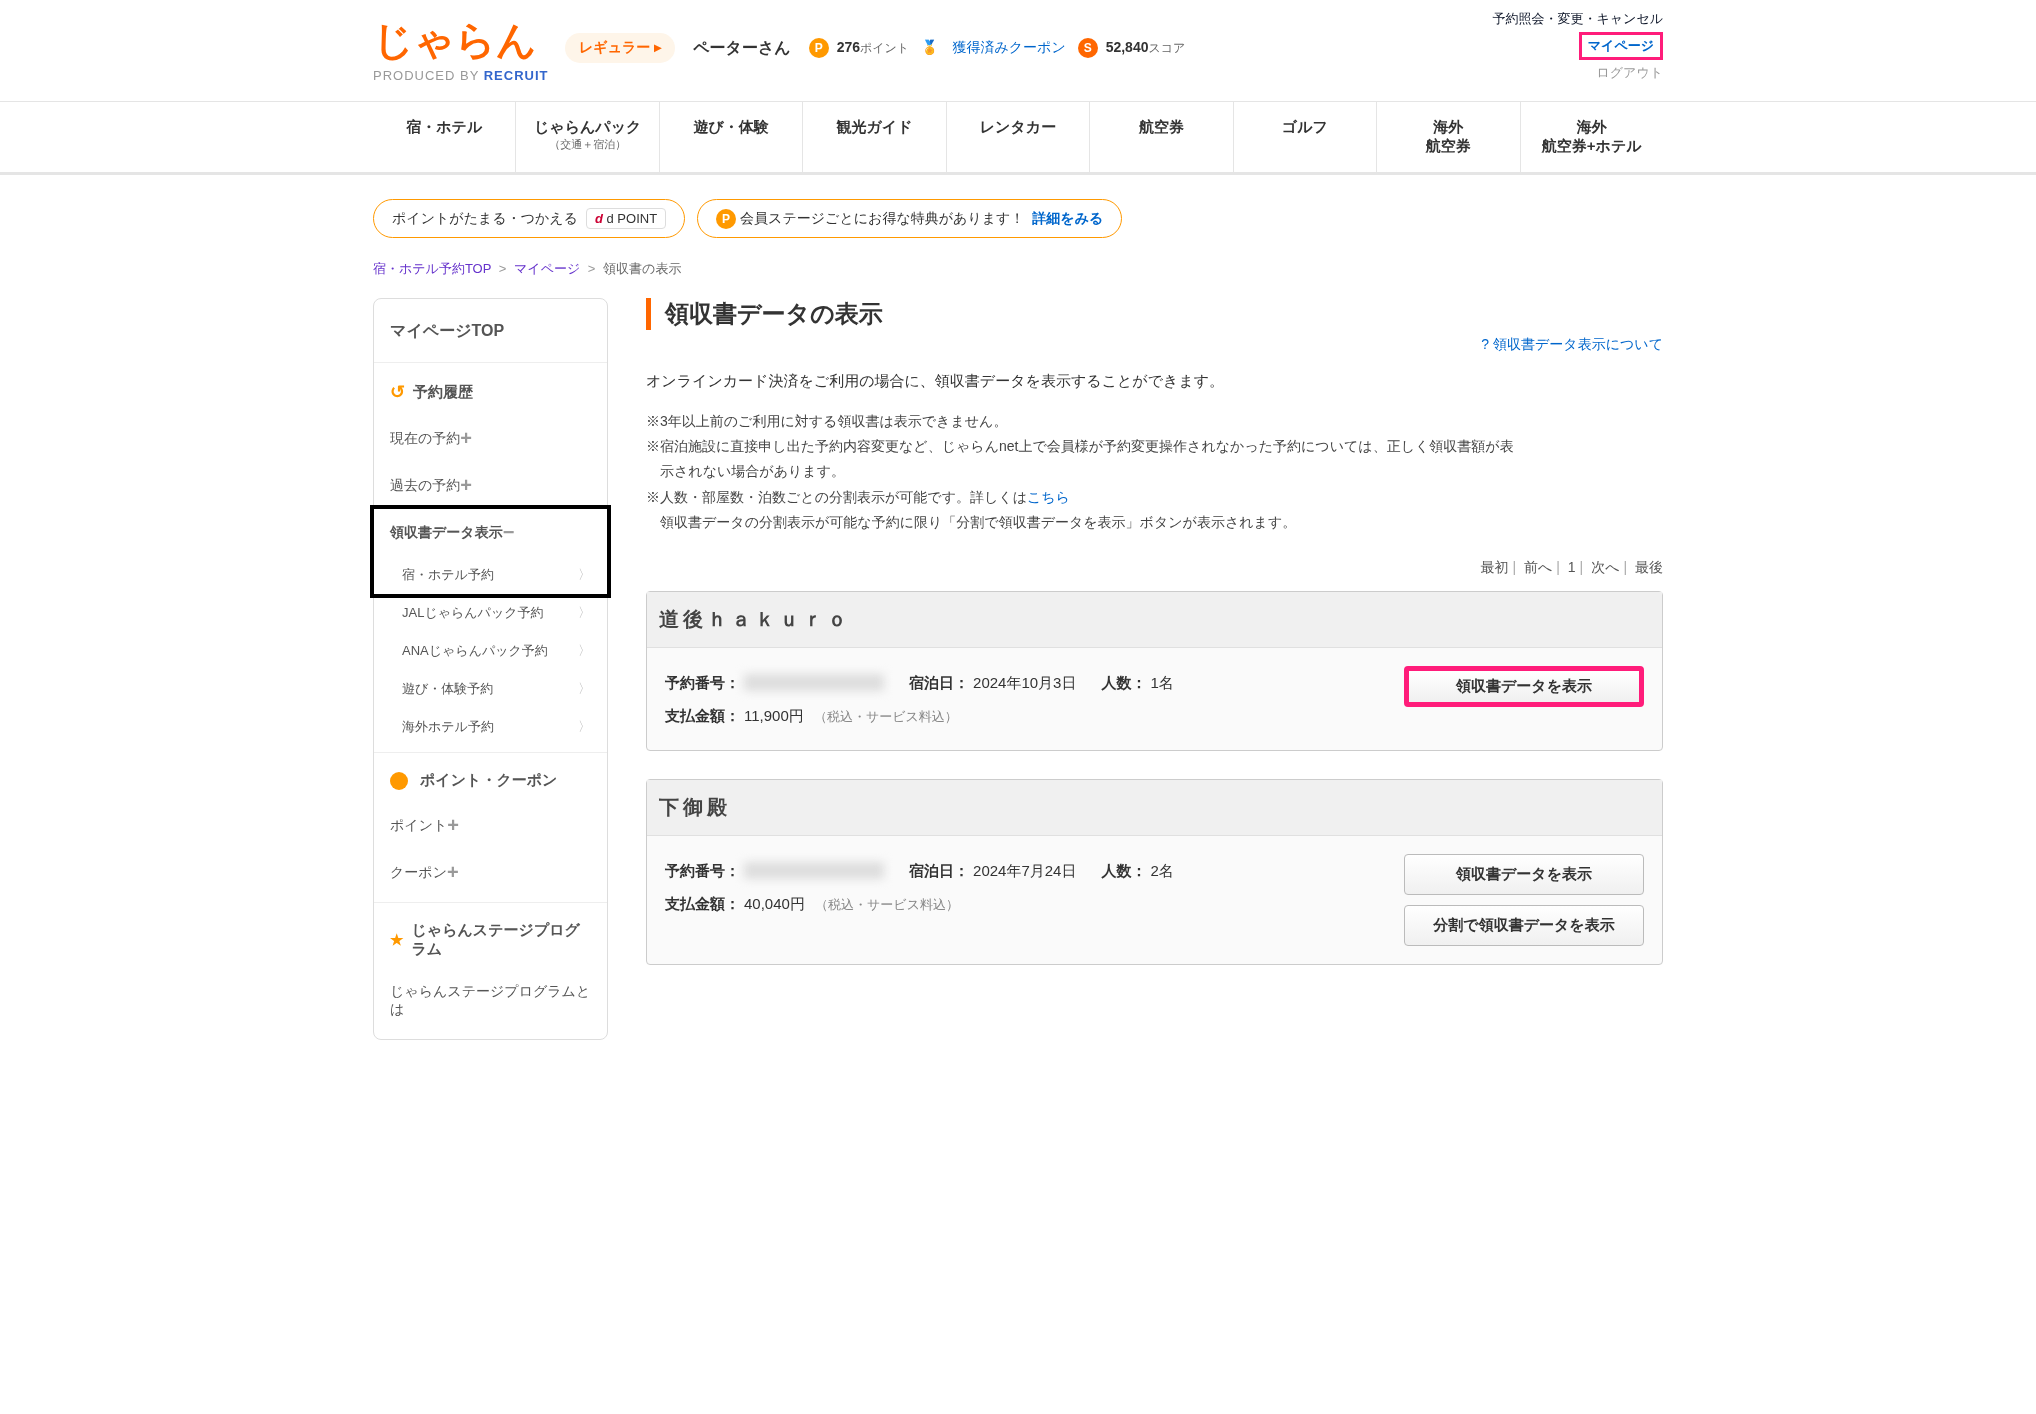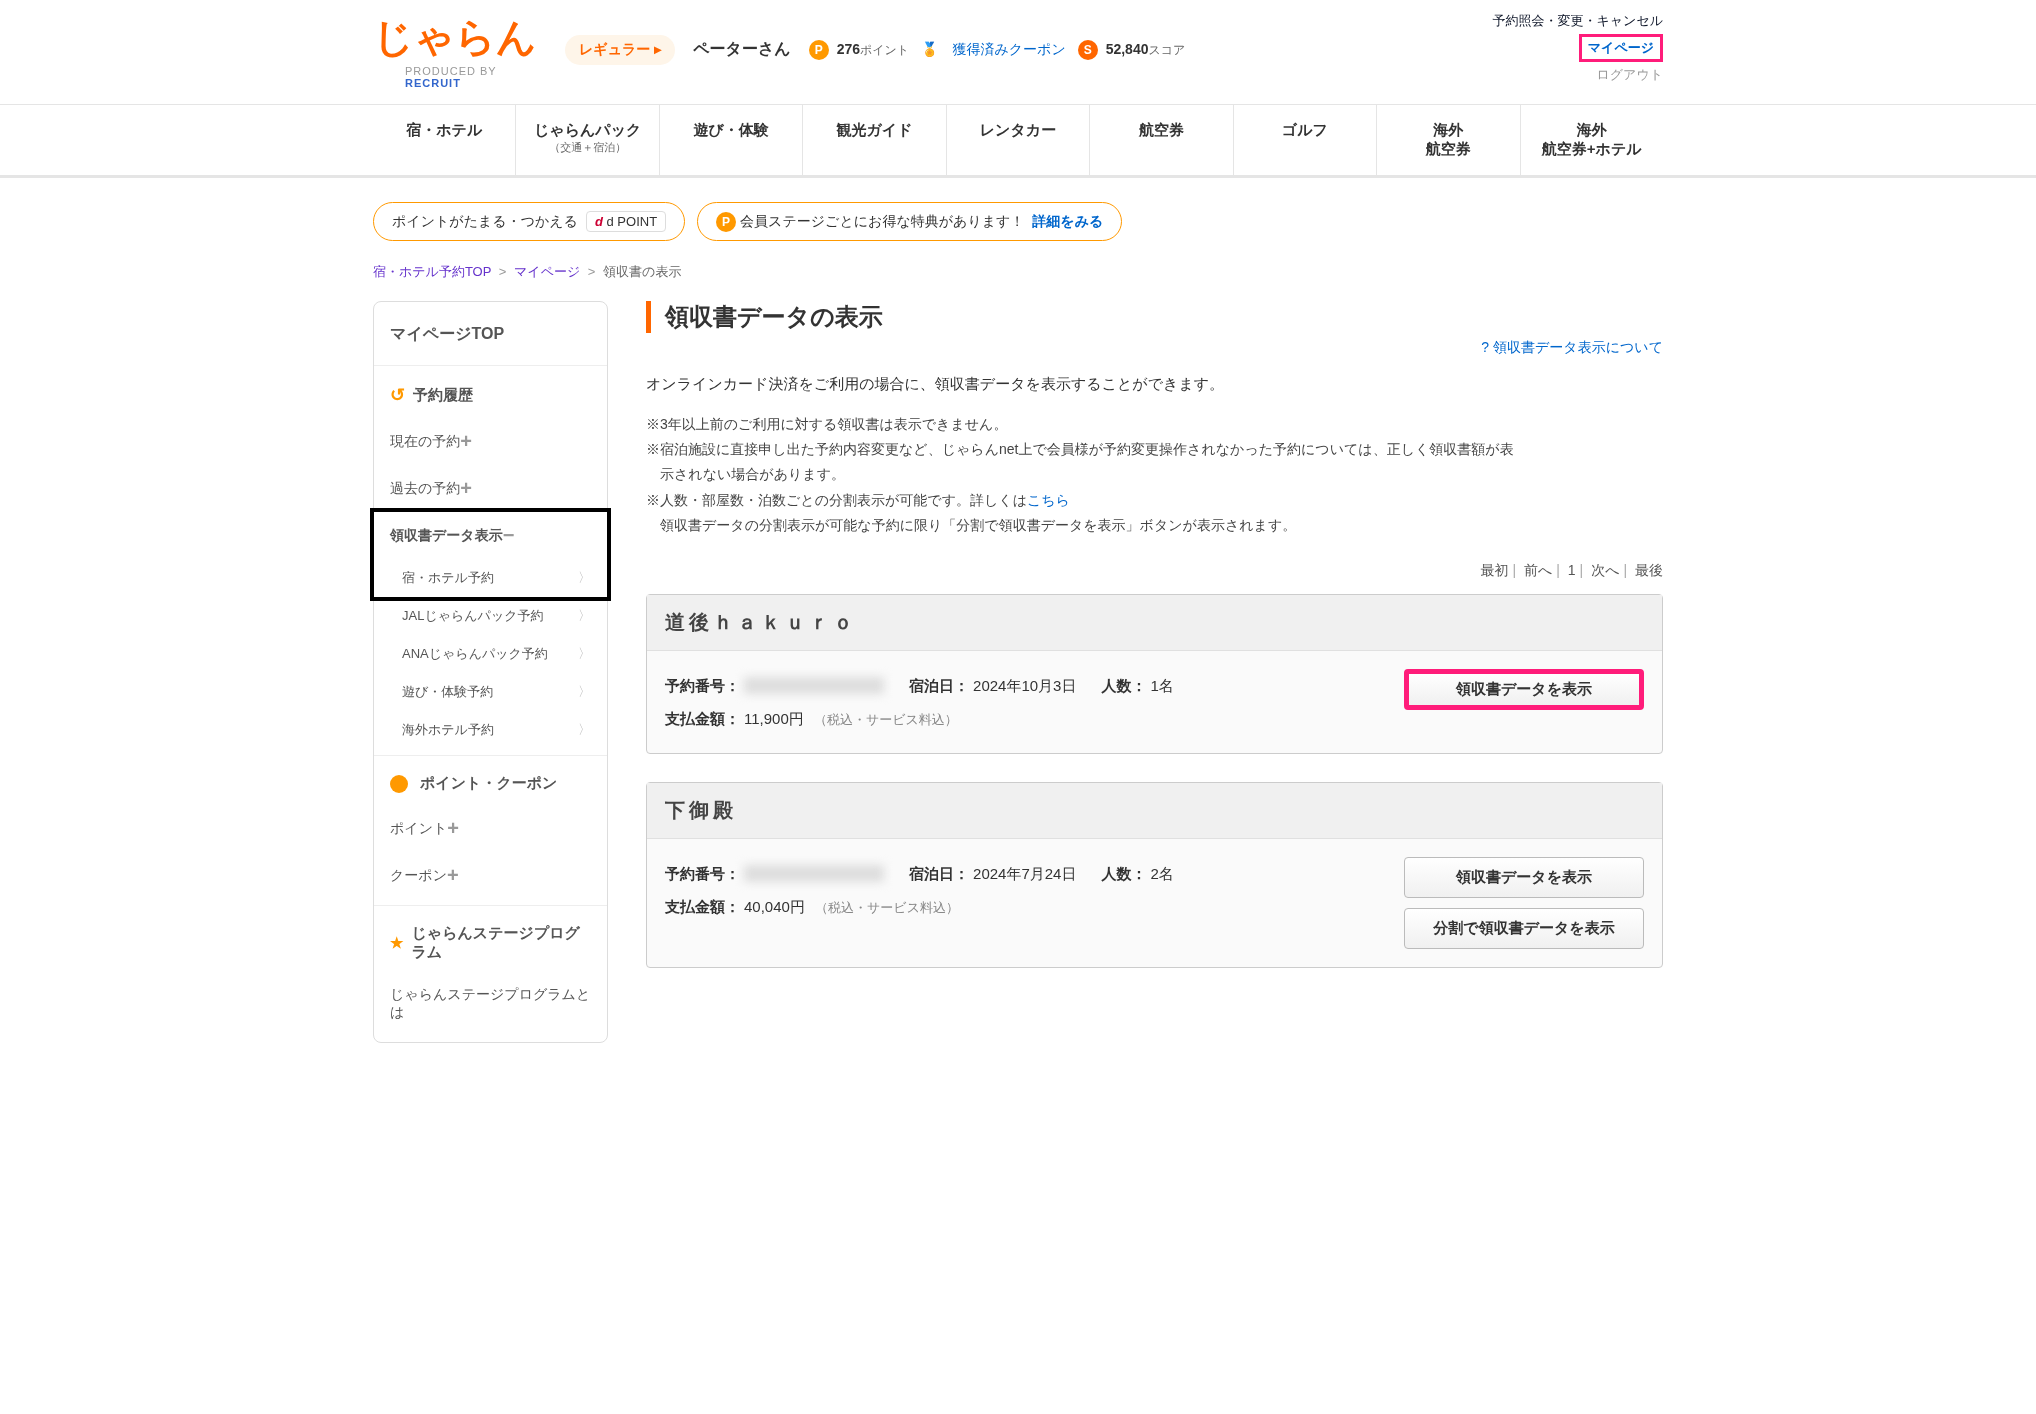--- a/index.html
+++ b/index.html
@@ -5,21 +5,21 @@
 * { box-sizing: border-box; margin: 0; padding: 0; }
 body { font-family: "Hiragino Kaku Gothic ProN", "メイリオ", Meiryo, sans-serif; background: #fff; color: #333; font-size: 14px; }
 a { text-decoration: none; }
 
 .wrap { width: 1290px; margin: 0 auto; }
 
 
 .hdr-top { display: flex; align-items: center; padding: 10px 0 5px; gap: 12px; }
 .logo { flex: 0 0 180px; }
 .logo-main { color: #ff6600; font-weight: bold; font-size: 40px; font-family: "Comic Sans MS", cursive; }
-.logo-sub { font-size: 11px; color: #999; letter-spacing: 1px; margin-left: 32px; }
+.logo-sub { font-size: 13px; color: #999; letter-spacing: 1px; }
 .logo-sub b { color: #3366cc; }
 
 .badge-pill { display: inline-flex; align-items: center; background: #fef5e9; border-radius: 16px; padding: 6px 14px; font-size: 14px; color: #ff6600; font-weight: bold; }
 .user-name { font-size: 16px; font-weight: bold; color: #333; margin: 0 6px; }
 .p-badge { display: inline-flex; align-items: center; justify-content: center; width: 20px; height: 20px; border-radius: 50%; background: #ff9900; color: #fff; font-size: 12px; font-weight: bold; margin-right: 4px; }
 .s-badge { display: inline-flex; align-items: center; justify-content: center; width: 20px; height: 20px; border-radius: 50%; background: #ff6600; color: #fff; font-size: 12px; font-weight: bold; margin-right: 4px; }
 .pts { font-weight: bold; color: #333; }
 .pts-label { color: #666; font-size: 12px; }
 .coupon-link { color: #0066cc; font-size: 14px; margin-left: 6px; }
 .medal-icon { color: #cc9900; margin-right: 4px; }
@@ -69,21 +69,21 @@
 .help-link::before { content: "? "; color: #0066cc; }
 .intro { font-size: 15px; margin-bottom: 18px; }
 .notes { font-size: 14px; color: #444; line-height: 1.8; margin-bottom: 24px; }
 .notes a { color: #0066cc; text-align: right; }
 .notes .indent { padding-left: 1em; }
 
 .pager { text-align: right; font-size: 14px; color: #555; margin-bottom: 14px; }
 .pager .sep { margin: 0 4px; color: #aaa; }
 
 .card { border: 1px solid #ccc; border-radius: 4px; margin-bottom: 28px; background: #fafafa; }
-.card-h { background: #f0f0f0; padding: 14px 18px; font-size: 20px; font-weight: bold; color: #444; letter-spacing: 4px; border-bottom: 1px solid #e0e0e0; }
+.card-h { background: #f0f0f0; padding: 14px 12px; font-size: 20px; font-weight: bold; color: #444; letter-spacing: 4px; border-bottom: 1px solid #e0e0e0; }
 .card-b { padding: 18px; display: flex; justify-content: space-between; align-items: flex-start; gap: 20px; }
 .card-info { flex: 1; font-size: 15px; line-height: 2.2; color: #333; }
 .card-info .lbl { font-weight: bold; margin-right: 4px; }
 .card-info .blur { filter: blur(5px); background: #ddd; color: transparent; padding: 0 30px; }
 .card-info .tax { color: #888; font-size: 13px; margin-left: 6px; }
 .card-actions { display: flex; flex-direction: column; gap: 10px; min-width: 240px; }
 .btn { background: linear-gradient(#fff,#f0f0f0); border: 1px solid #bbb; border-radius: 4px; padding: 10px 20px; font-size: 15px; color: #333; cursor: pointer; text-align: center; font-weight: bold; }
 .btn-hl { border: 5px solid #ff1c7a; padding: 6px 16px; }
 </style>
 </head>

